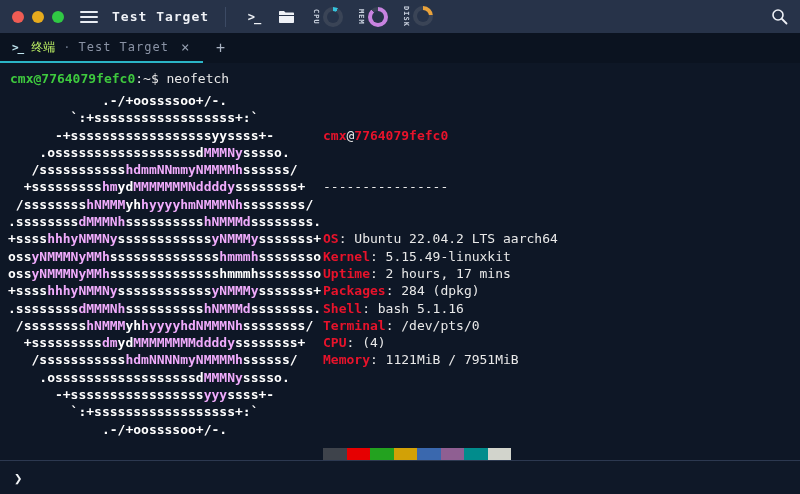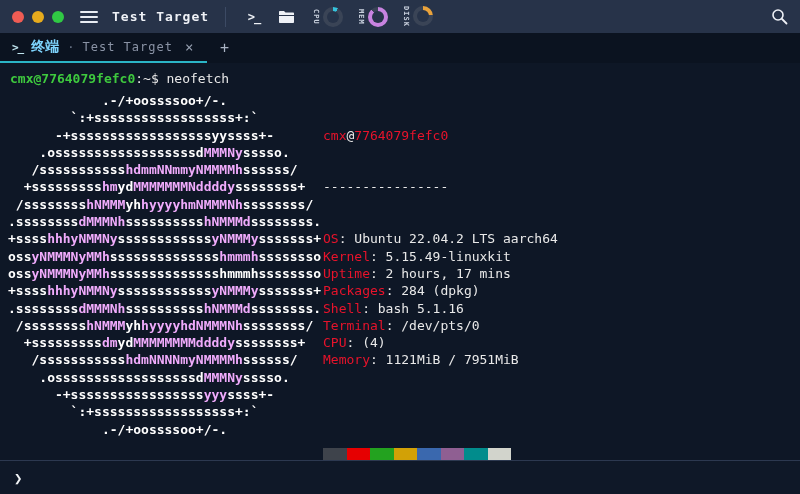--- a/index.html
+++ b/index.html
@@ -36,37 +36,37 @@
   .search-btn { margin-left:auto; display:flex; align-items:center; cursor:pointer; }
   
   .tabbar {
     height:30px; background:#0b1320; display:flex; align-items:stretch;
   }
   .tab {
     display:flex; align-items:center; gap:8px; padding:0 14px 0 12px;
     border-bottom:2px solid #2bb5c6; cursor:pointer; min-width:170px;
   }
   .tab-term-icon { color:#bfe4ee; font-size:11px; font-weight:bold; letter-spacing:-1px; }
-  .tab-title { color:#7dd3fc; font-size:14px; font-weight:bold; }
+  .tab-title { color:#bef264; font-size:12px; font-weight:normal; }
   .tab-dot { color:#6b7689; font-size:12px; }
   .tab-subtitle { color:#8a93a5; font-size:12px; letter-spacing:1px; }
   .tab-close { color:#98a2b3; font-size:14px; margin-left:4px; cursor:pointer; }
   .tab-new { display:flex; align-items:center; justify-content:center; width:34px; color:#aab4c4; font-size:15px; cursor:pointer; }
   
   .terminal { position:relative; height:397px; background:#0e1726; font-size:13px; line-height:17.3px;padding-left:32px; }
   .prompt-line { position:absolute; left:10px; top:7px; white-space:pre; }
   .p-user { color:#3ec93e; font-weight:bold; }
   .p-plain { color:#e8e8e8; }
   .art { position:absolute; left:8px; top:29px; white-space:pre; font-weight:bold; }
   .art div { height:17.3px; }
   .seg-r { color:#ffffff; }
   .seg-w { color:#f0abfc; }
   .info { position:absolute; left:323px; top:29px; white-space:pre; }
   .info .line { height:17.3px; }
-  .i-red { color:#e8132b; font-weight:normal; }
+  .i-red { color:#e8132b; font-weight:bold; }
   .i-white { color:#e9e9e9; }
   .palette { margin-top:10px; }
   .palette-row { display:flex; height:17.5px; }
   .palette-row .block { width:23.5px; height:100%; }
   
   .bottombar {
     position:absolute; left:0; bottom:0; width:800px; height:34px;
     background:#0f1828; border-top:1px solid #2c3850;
     display:flex; align-items:center; padding:0 14px;
   }

